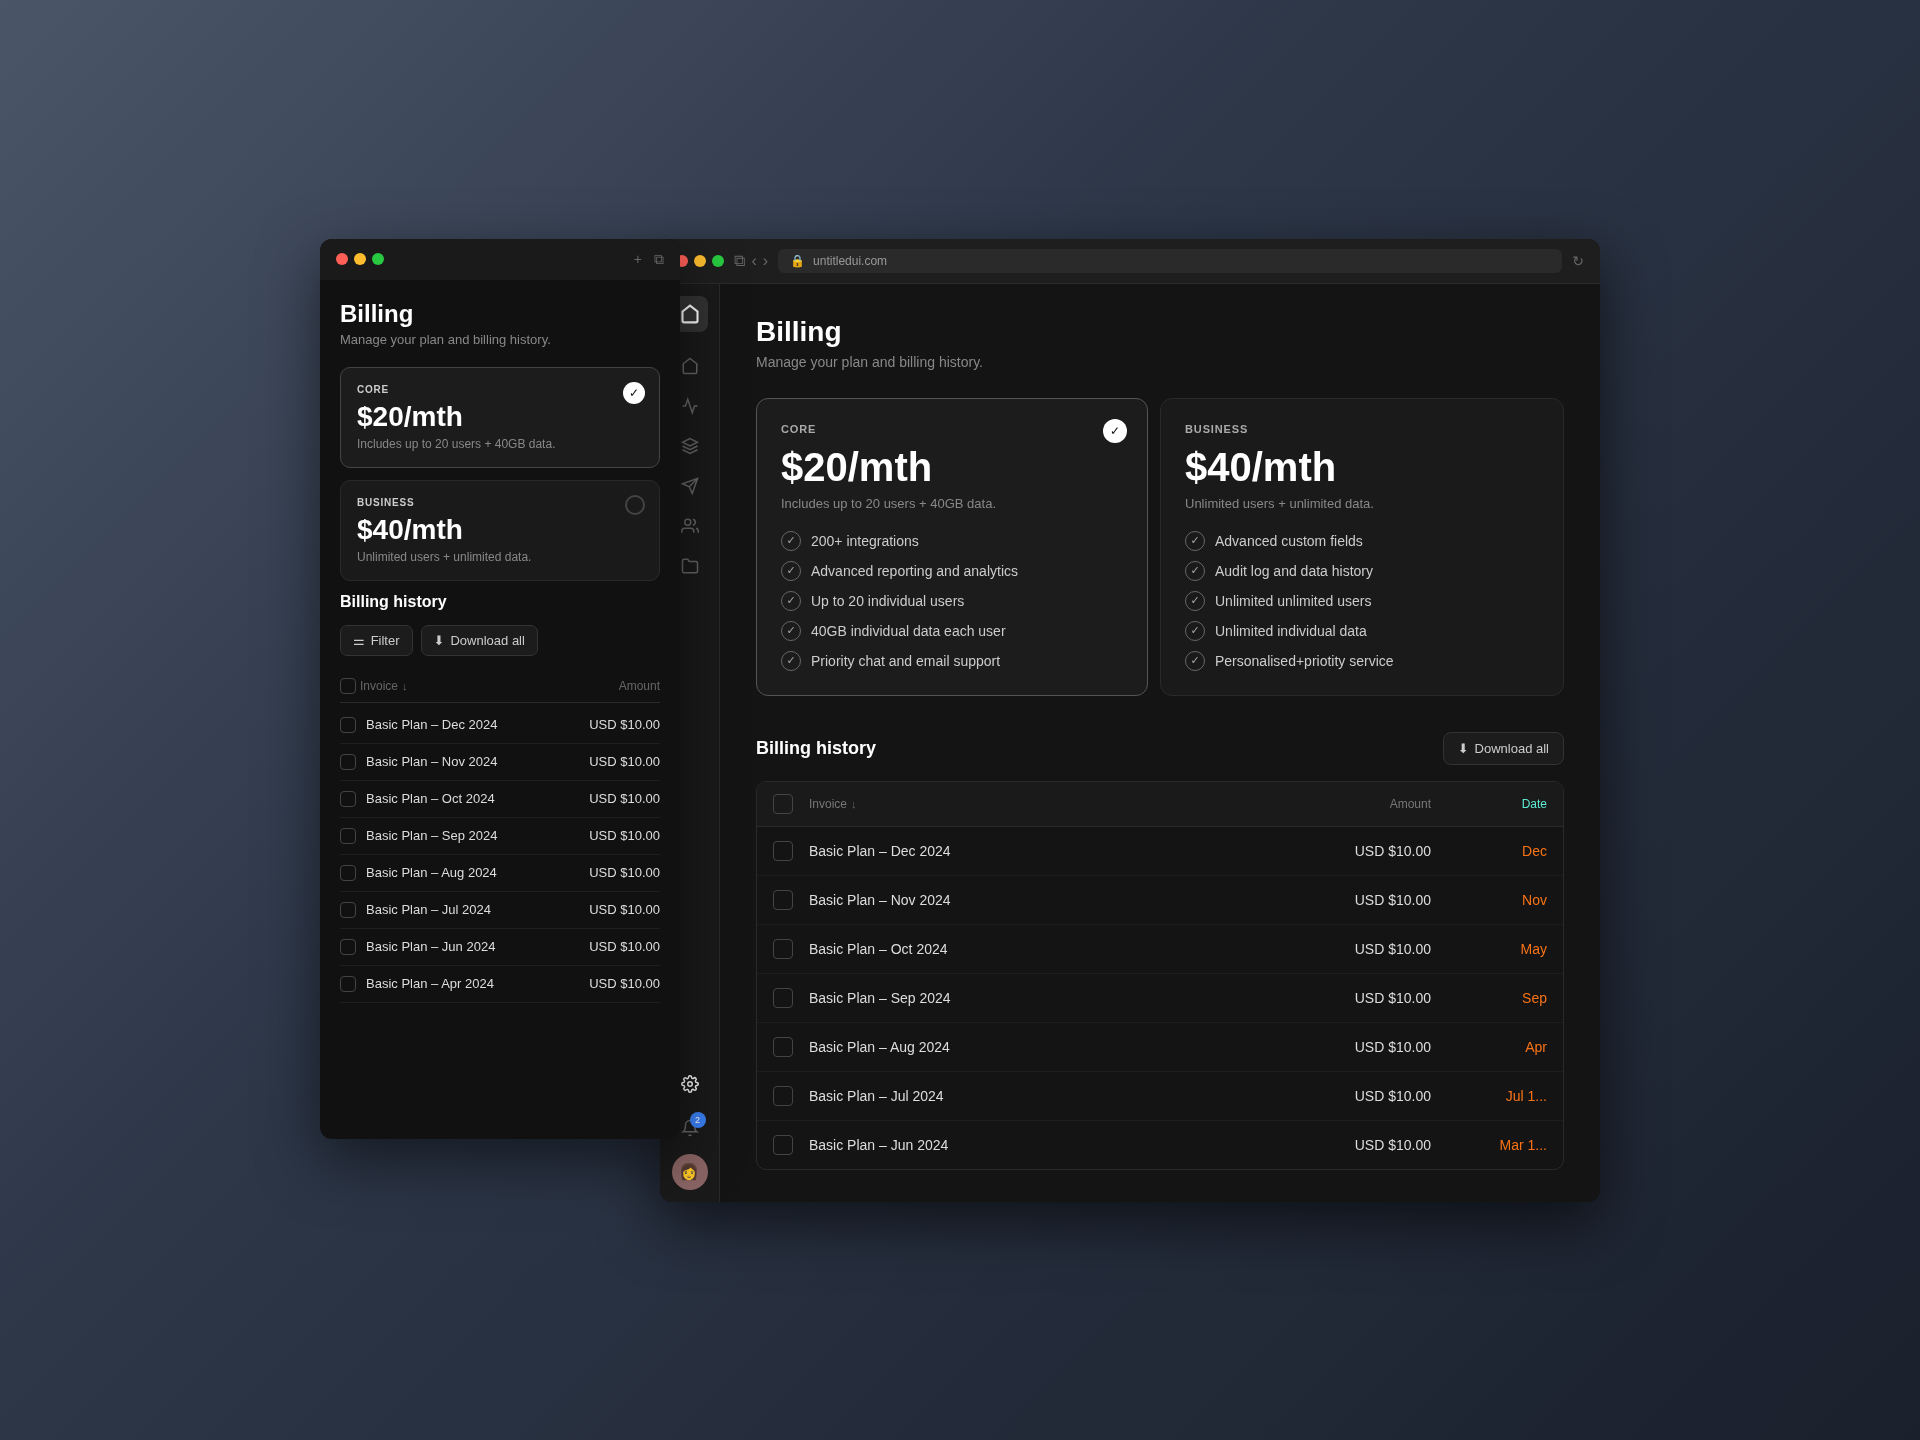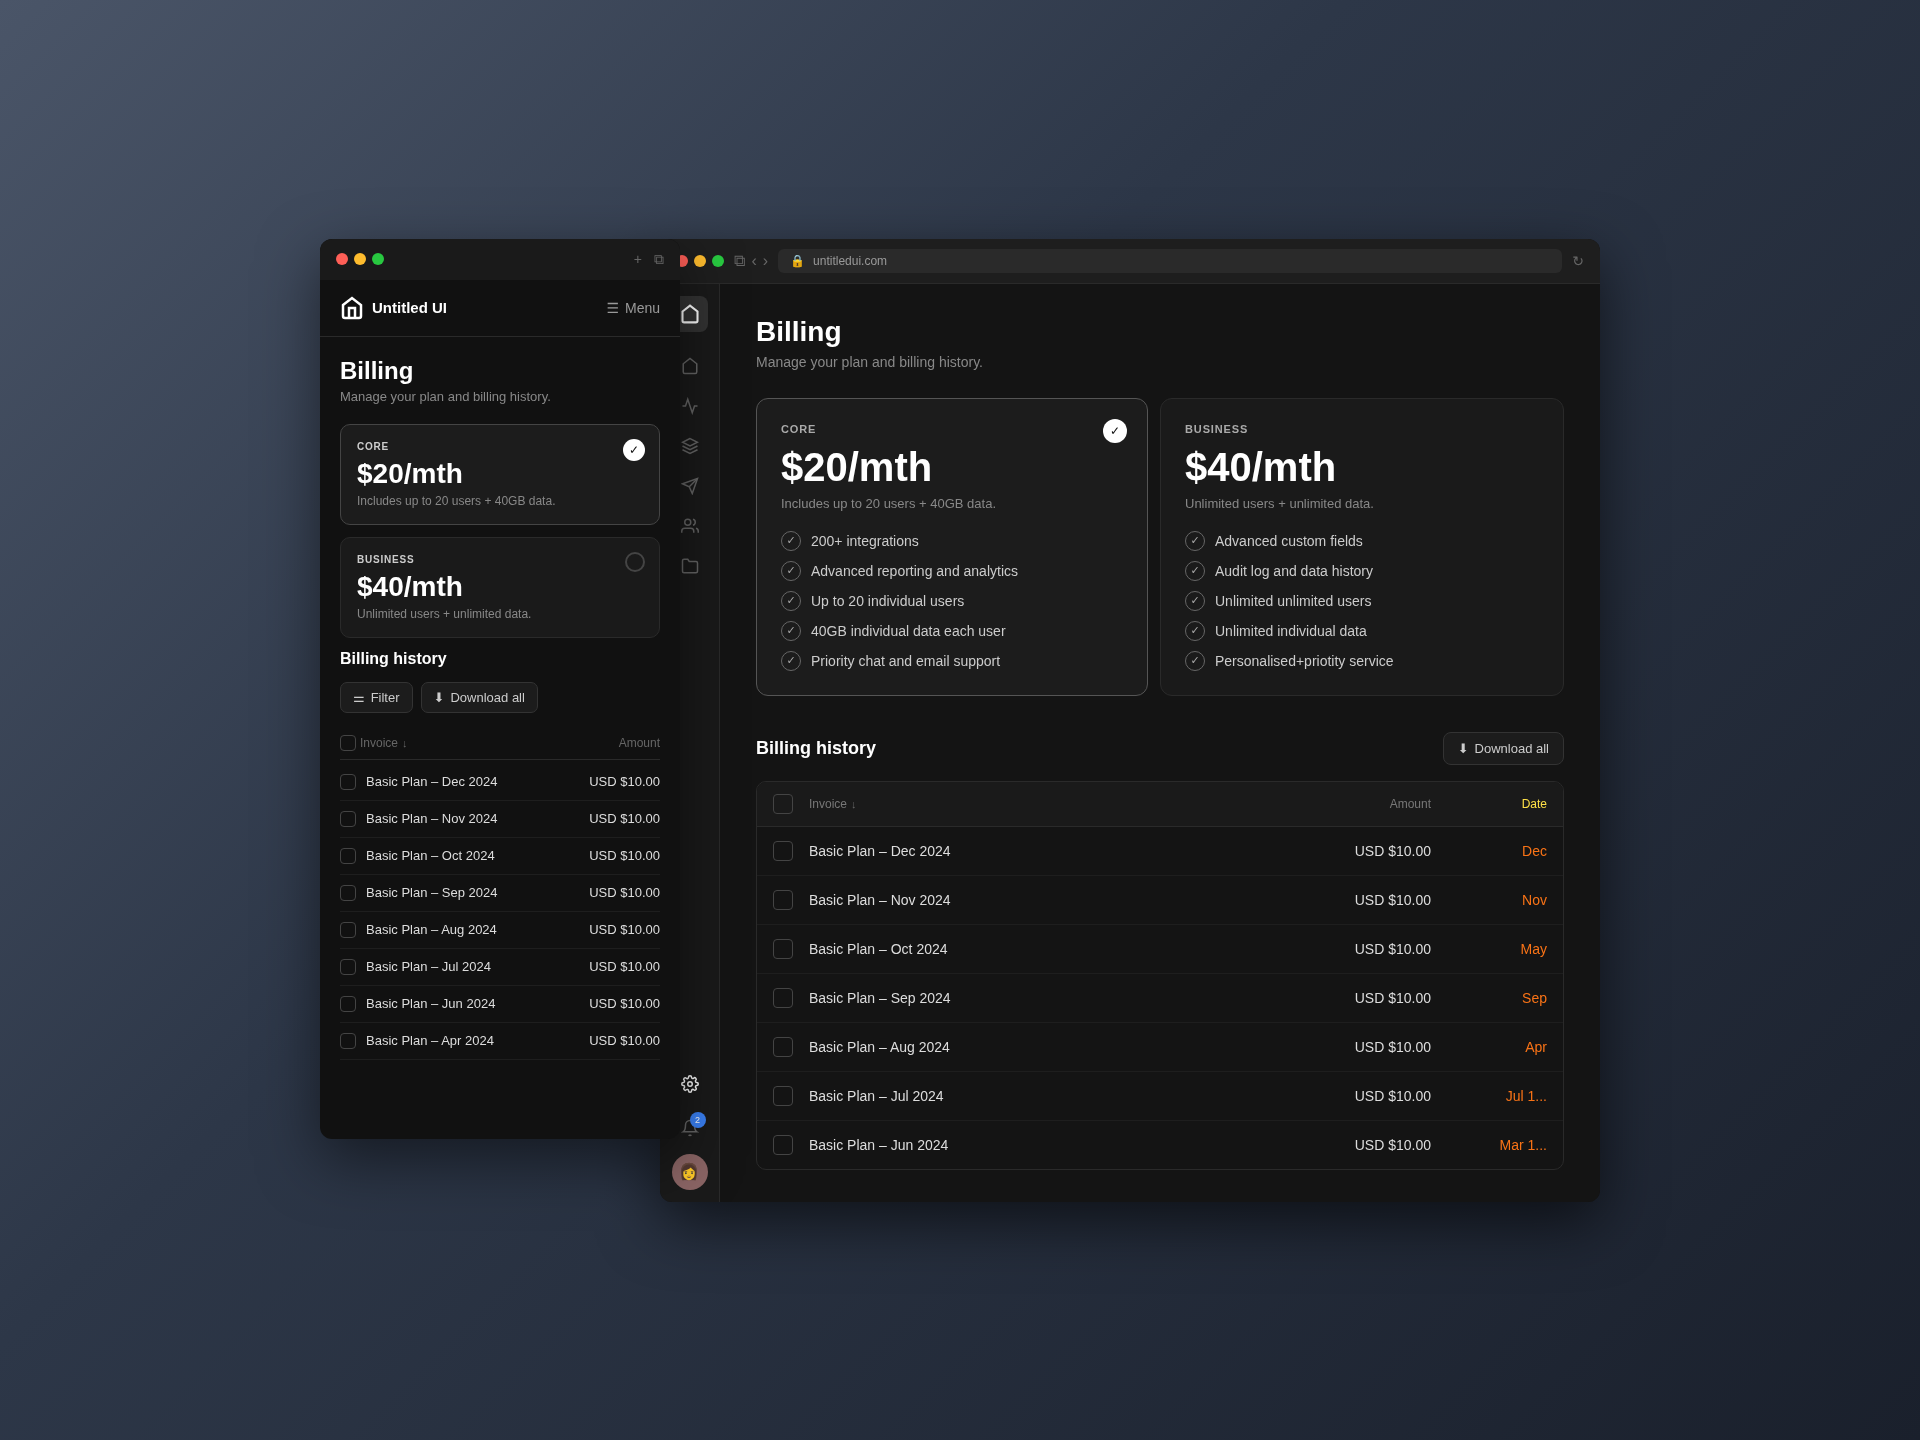--- a/index.html
+++ b/index.html
@@ -574,21 +574,21 @@
     .th-amount {
       width: 120px;
       font-size: 12px;
       color: #777;
       text-align: right;
     }
 
     .th-date {
       width: 100px;
       font-size: 12px;
-      color: #fde047;
+      color: #5eead4;
       text-align: right;
       margin-left: 16px;
     }
 
     .table-row-browser {
       display: flex;
       align-items: center;
       padding: 14px 16px;
       border-bottom: 1px solid #1e1e1e;
     }
@@ -648,33 +648,20 @@
         <div class="traffic-light tl-yellow"></div>
         <div class="traffic-light tl-green"></div>
       </div>
       <div class="titlebar-actions">
         <span>+</span>
         <span>⧉</span>
       </div>
     </div>
 
     <div class="mobile-sidebar">
-      <div class="mobile-header">
-        <div class="logo-area">
-          <svg class="logo-icon" viewBox="0 0 24 24" fill="none" stroke="white" stroke-width="2.5">
-            <path d="M3 9l9-7 9 7v11a2 2 0 01-2 2H5a2 2 0 01-2-2z"></path>
-            <polyline points="9,22 9,12 15,12 15,22"></polyline>
-          </svg>
-          <span class="logo-text">Untitled UI</span>
-        </div>
-        <button class="menu-btn">
-          <span>☰</span>
-          <span>Menu</span>
-        </button>
-      </div>
 
       <div class="mobile-content">
         <div class="page-title-mobile">Billing</div>
         <div class="page-subtitle-mobile">Manage your plan and billing history.</div>
 
         <div class="plan-card-mobile active">
           <div class="plan-badge">CORE</div>
           <div class="plan-price-mobile">$20/mth</div>
           <div class="plan-desc-mobile">Includes up to 20 users + 40GB data.</div>
           <div class="plan-check">✓</div>

